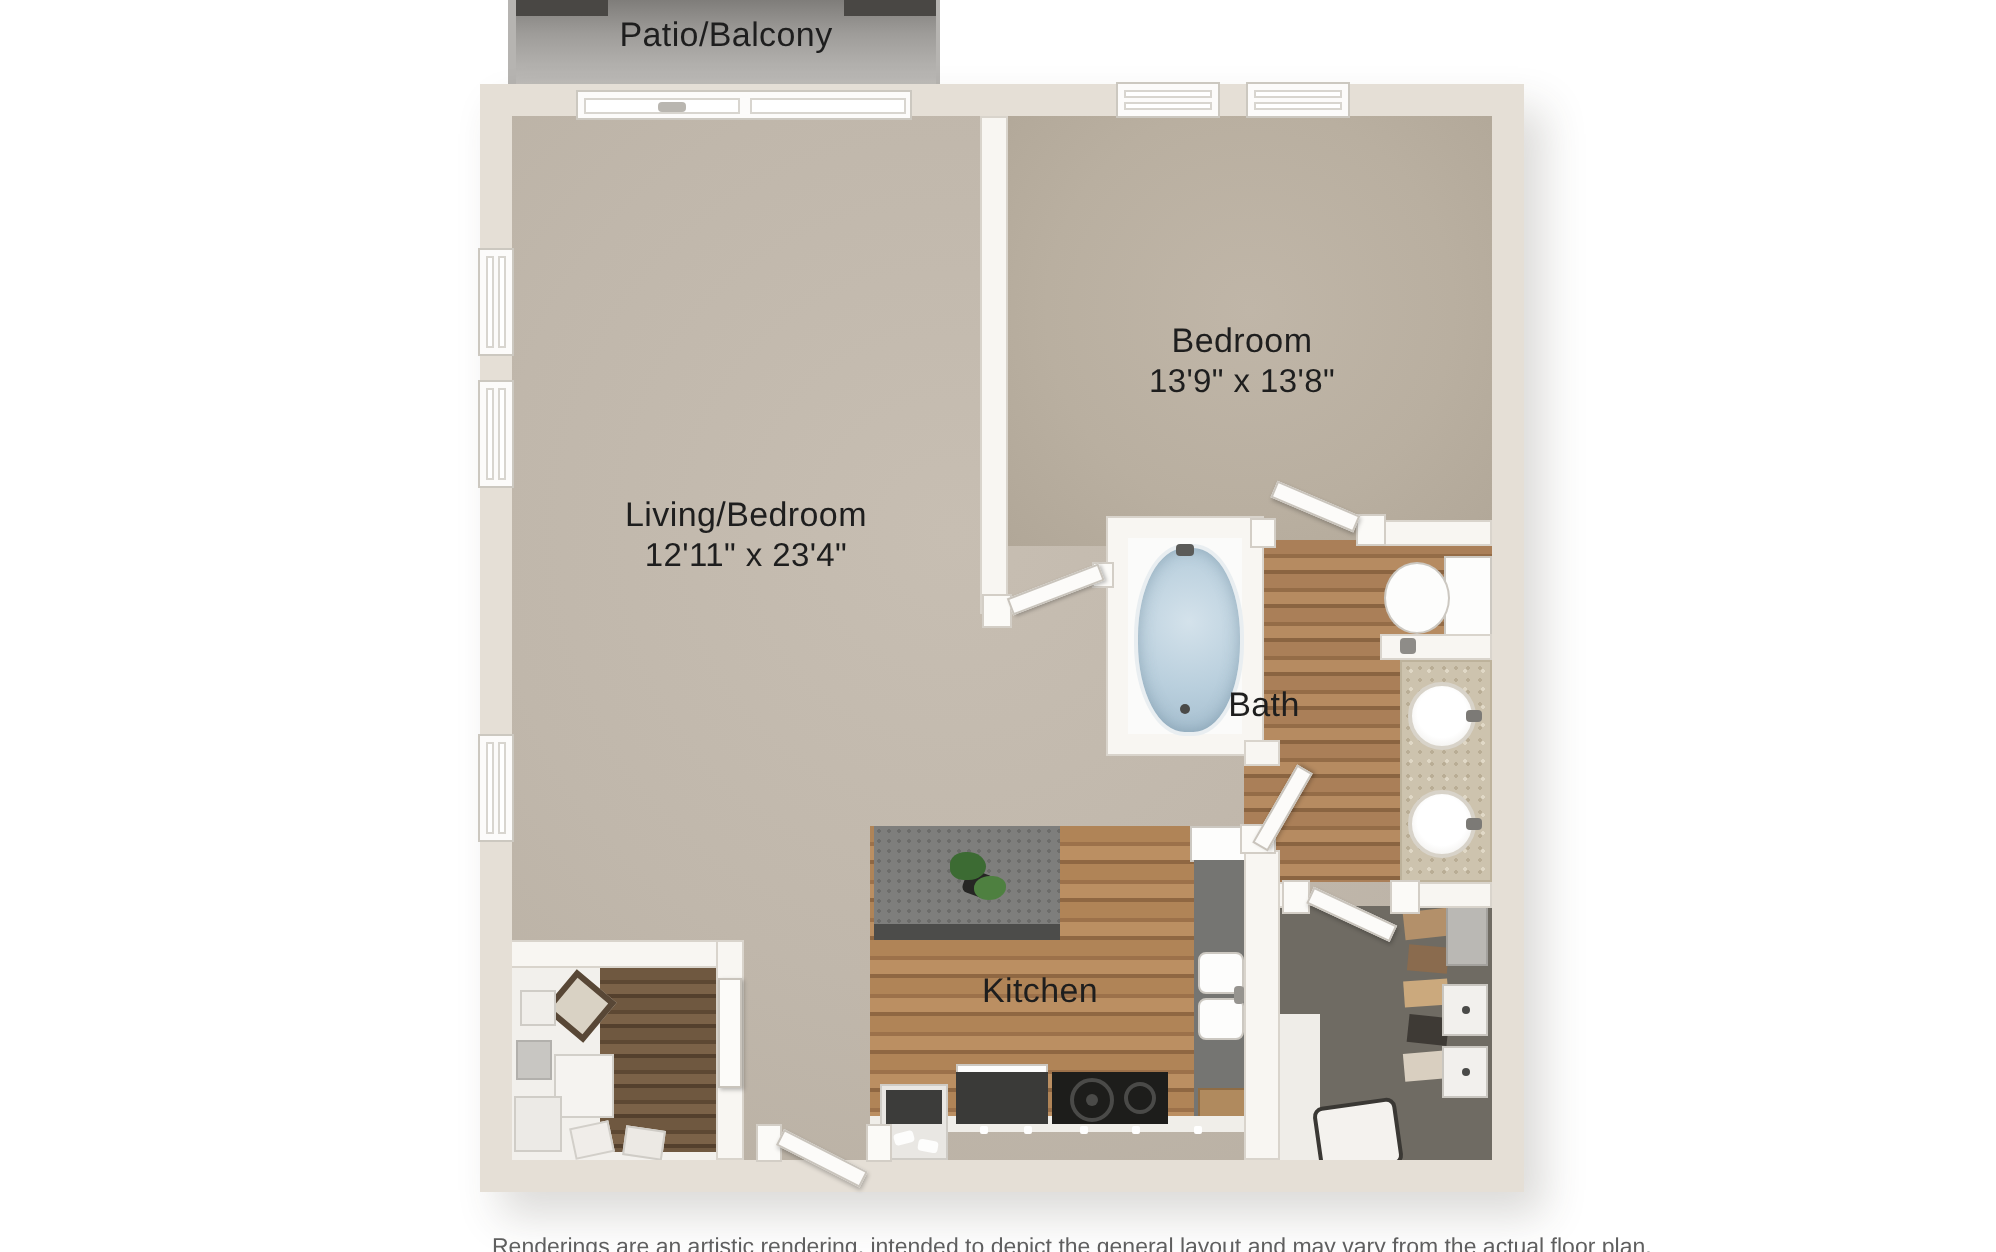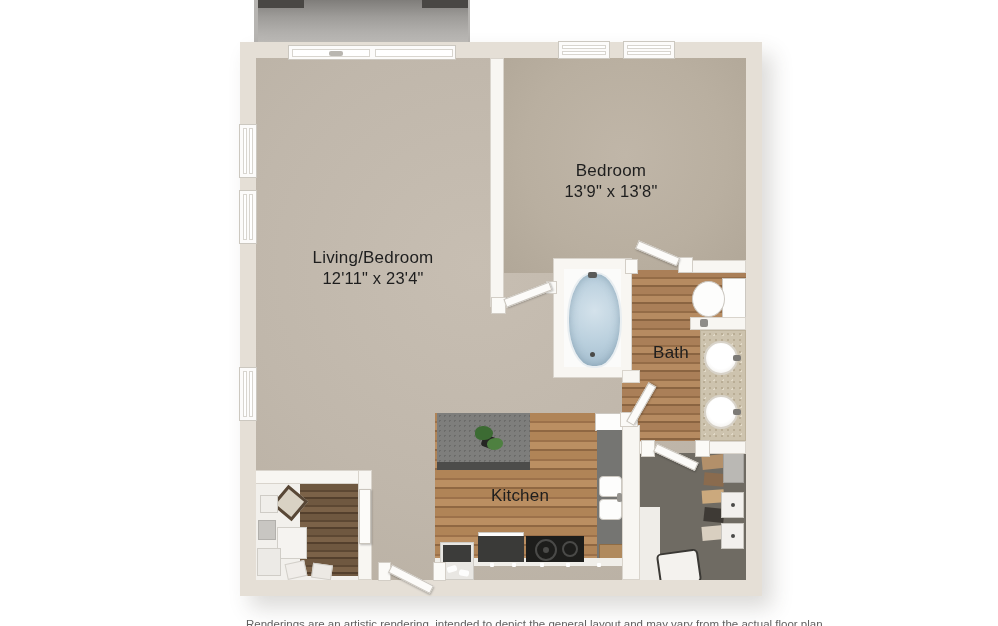--- a/index.html
+++ b/index.html
@@ -72,20 +72,21 @@
 </head>
 <body>
 
 <div class="canvas">
 
   <div class="abs patio-side" style="left:254px;top:0;width:6px;height:46px;"></div>
   <div class="abs patio-side" style="left:464px;top:0;width:6px;height:46px;"></div>
   <div class="abs patio-floor"></div>
   <div class="abs patio-dark" style="left:258px;top:0;width:46px;height:8px;"></div>
   <div class="abs patio-dark" style="left:422px;top:0;width:46px;height:8px;"></div>
+  <div class="abs label" style="left:278px;top:7px;width:170px;">Patio/Balcony</div>
 
   <div class="abs unit-shadow"></div>
 
   <div class="abs floor-living"></div>
   <div class="abs floor-bedroom"></div>
   <div class="abs floor-bath"></div>
   <div class="abs floor-kitchen"></div>
 
   <div class="abs floor-closetL-room"></div>
   <div class="abs floor-closetL-wood"></div>
@@ -214,26 +215,26 @@
   <div class="abs jamb" style="left:641px;top:440px;width:14px;height:17px;"></div>
   <div class="abs jamb" style="left:695px;top:440px;width:15px;height:17px;"></div>
   <div class="abs door-leaf" style="left:655px;top:443px;width:46px;height:9px;transform:rotate(25deg);transform-origin:left center;"></div>
 
   <div class="abs door-leaf" style="left:359px;top:489px;width:12px;height:55px;"></div>
 
   <div class="abs jamb" style="left:378px;top:562px;width:13px;height:19px;"></div>
   <div class="abs jamb" style="left:433px;top:562px;width:13px;height:19px;"></div>
   <div class="abs door-leaf" style="left:390px;top:564px;width:47px;height:9px;transform:rotate(27deg);transform-origin:left center;"></div>
 
-  <div class="abs label" style="left:490px;top:160px;width:242px;">
+  <div class="abs label" style="left:500px;top:160px;width:242px;">
     <div>Bedroom</div>
     <div class="dims">13'9" x 13'8"</div>
   </div>
   <div class="abs label" style="left:256px;top:247px;width:234px;">
     <div>Living/Bedroom</div>
     <div class="dims">12'11" x 23'4"</div>
   </div>
-  <div class="abs label" style="left:639px;top:342px;width:64px;">Bath</div>
+  <div class="abs label" style="left:600px;top:342px;width:64px;">Bath</div>
   <div class="abs label" style="left:450px;top:485px;width:140px;">Kitchen</div>
 
   <div class="abs disclaimer" style="left:246px;top:618px;width:540px;">Renderings are an artistic rendering, intended to depict the general layout and may vary from the actual floor plan.</div>
 
 </div>
 
 </body></html>

